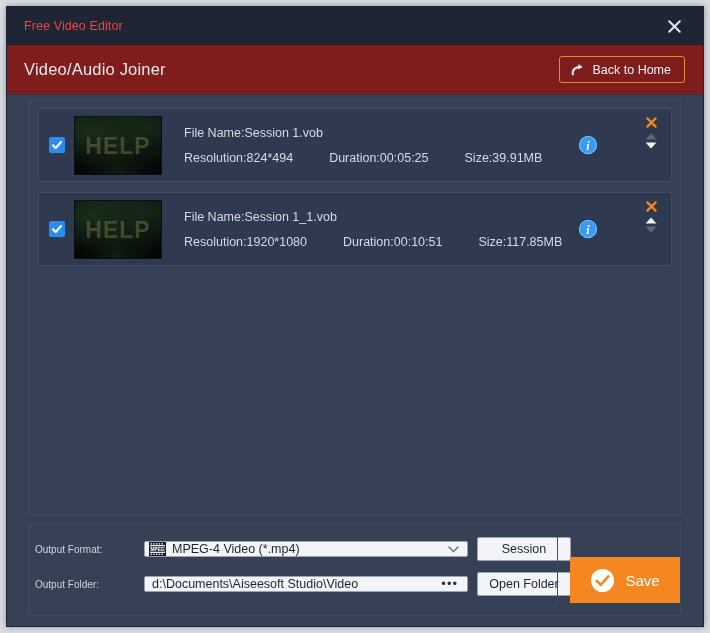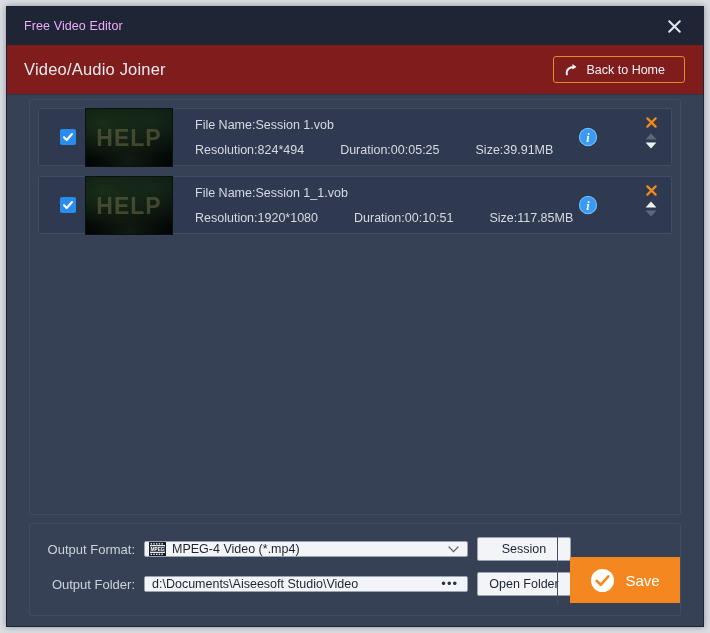--- a/index.html
+++ b/index.html
@@ -29,21 +29,21 @@
   .titlebar {
     height: 38px;
     min-height: 38px;
     background: #1e2535;
     display: flex;
     align-items: center;
     padding: 0 0 0 17px;
     position: relative;
   }
   .titlebar-text {
-    color: #f0abfc;
+    color: #ef4444;
     font-size: 12.5px;
     letter-spacing: .1px;
   }
   .close-btn {
     position: absolute;
     right: 8px;
     top: 0;
     height: 38px;
     width: 42px;
     display: flex;
@@ -67,21 +67,21 @@
   .page-title {
     color: #e6e9ee;
     font-size: 16.5px;
     letter-spacing: .2px;
   }
   .back-home {
     position: absolute;
     right: 18px;
     top: 11px;
     height: 27px;
-    padding: 0 19px 0 10px;
+    padding: 0 13px 0 10px;
     border: 1px solid #e08a28;
     border-radius: 3px;
     background: transparent;
     color: #f0f2f6;
     font-size: 12.5px;
     display: flex;
     align-items: center;
     gap: 7px;
     cursor: pointer;
     font-family: "Liberation Sans", sans-serif;
@@ -120,28 +120,28 @@
     border: 1px solid #414c63;
     border-radius: 2px;
     background: #374155;
     padding: 8px 8px 8px 8px;
     overflow: hidden;
     position: relative;
   }
 
   .file-row {
     position: relative;
-    height: 58px;
+    height: 74px;
     background: #2f3950;
     border: 1px solid #414c63;
     border-radius: 2px;
     display: flex;
     align-items: center;
     margin-bottom: 10px;
-    padding-left: 21px;
+    padding-left: 10px;
   }
 
   .chk {
     width: 16px;
     height: 16px;
     border-radius: 2px;
     background: #2b8cf0;
     display: flex;
     align-items: center;
     justify-content: center;
@@ -244,23 +244,23 @@
   }
   .frm-row {
     display: flex;
     align-items: center;
     height: 26px;
     margin-bottom: 9px;
     padding-left: 5px;
   }
   .frm-label {
     width: 100px;
-    text-align: right;
+    text-align: left;
     color: #cdd3dd;
-    font-size: 13px;
+    font-size: 10px;
     margin-right: 9px;
   }
   .combo {
     width: 324px;
     height: 16px;
     background: #f2f4f7;
     border: 1px solid #9aa3b1;
     border-radius: 2px;
     display: flex;
     align-items: center;

